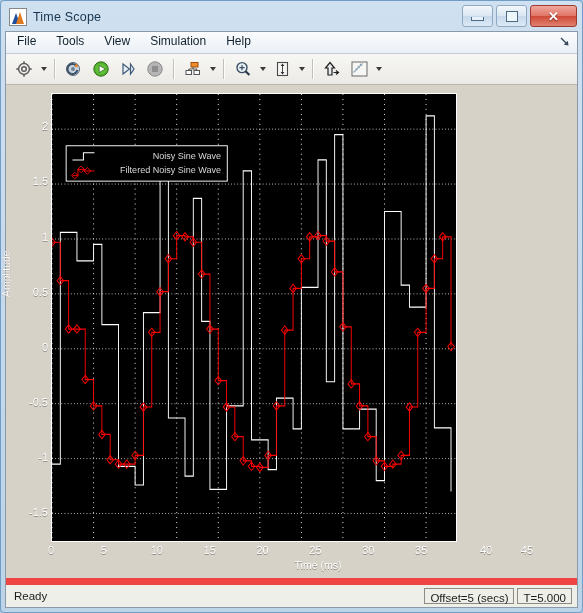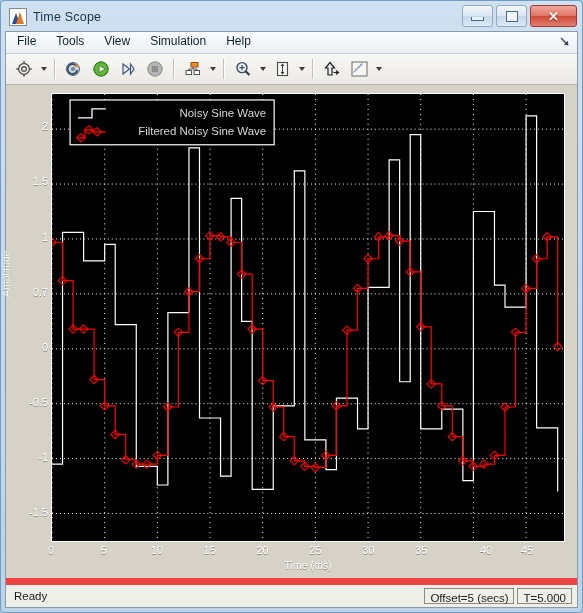--- a/index.html
+++ b/index.html
@@ -77,37 +77,37 @@
     display:flex;align-items:center;padding-left:5px;gap:1px;
   }
   .tb{width:24px;height:24px;display:flex;align-items:center;justify-content:center;border:1px solid transparent;border-radius:2px;}
   .caret{width:11px;height:24px;display:flex;align-items:center;justify-content:center;}
   .caret i{display:block;width:0;height:0;border-left:3.5px solid transparent;border-right:3.5px solid transparent;border-top:4px solid #3a3a3a;}
   .sep{width:1px;height:20px;background:#c3c0b8;border-right:1px solid #fdfdfc;margin:0 4px;}
 
   
   .scope-body{flex:1 1 auto;position:relative;background:#d6d2c8;}
   .plot{
-    position:absolute;left:45px;top:8px;width:514px;height:449px;
+    position:absolute;left:45px;top:8px;width:406px;height:449px;
     background:#000;border:1px solid #ffffff;box-sizing:border-box;
   }
   svg.plotsvg{position:absolute;left:0;top:0;width:100%;height:100%;display:block;}
   .ylabel{
     position:absolute;left:-6px;top:212px;
     transform:rotate(-90deg);transform-origin:left top;
     font-size:10.5px;color:#ffffff;white-space:nowrap;
     text-shadow:0 0 1px #88847c;
   }
   .ytick{position:absolute;right:0;font-size:11px;color:#ffffff;text-align:right;
     text-shadow:0 1px 0 #8e8a82;}
   .ytick-wrap{position:absolute;left:0;top:8px;width:42px;height:449px;}
   .xtick-wrap{position:absolute;left:45px;top:459px;width:514px;height:16px;}
   .xtick{position:absolute;top:0;font-size:11px;color:#ffffff;text-shadow:0 1px 0 #8e8a82;transform:translateX(-50%);}
   .xlabel{
-    position:absolute;left:45px;top:474px;width:514px;text-align:center;
+    position:absolute;left:55px;top:474px;width:514px;text-align:center;
     font-size:10.5px;color:#ffffff;text-shadow:0 1px 0 #8e8a82;
   }
 
   
   .statusbar{
     height:22px;flex:0 0 auto;
     background:#efefe9;
     border-top:7px solid #ef4444;
     display:flex;align-items:center;
     font-size:11.5px;color:#1c1c1c;
@@ -274,21 +274,21 @@
           <i></i>
         </div>
     </div>
 
     <div class="scope-body">
 
       <div class="ytick-wrap" id="yticks">
           <div class="ytick" style="top: 27.3022px; width: 36px;">2</div>
           <div class="ytick" style="top: 82.4619px; width: 36px;">1.5</div>
           <div class="ytick" style="top: 137.622px; width: 36px;">1</div>
-          <div class="ytick" style="top: 192.781px; width: 36px;">0.7</div>
+          <div class="ytick" style="top: 192.781px; width: 36px;">0.5</div>
           <div class="ytick" style="top: 247.941px; width: 36px;">0</div>
           <div class="ytick" style="top: 303.101px; width: 36px;">-0.5</div>
           <div class="ytick" style="top: 358.26px; width: 36px;">-1</div>
           <div class="ytick" style="top: 413.42px; width: 36px;">-1.5</div>
         </div>
 
       <div class="ylabel">Amplitude</div>
 
       <div class="plot">
         <svg class="plotsvg" id="plotsvg" viewBox="0 0 514 449" preserveAspectRatio="none">

